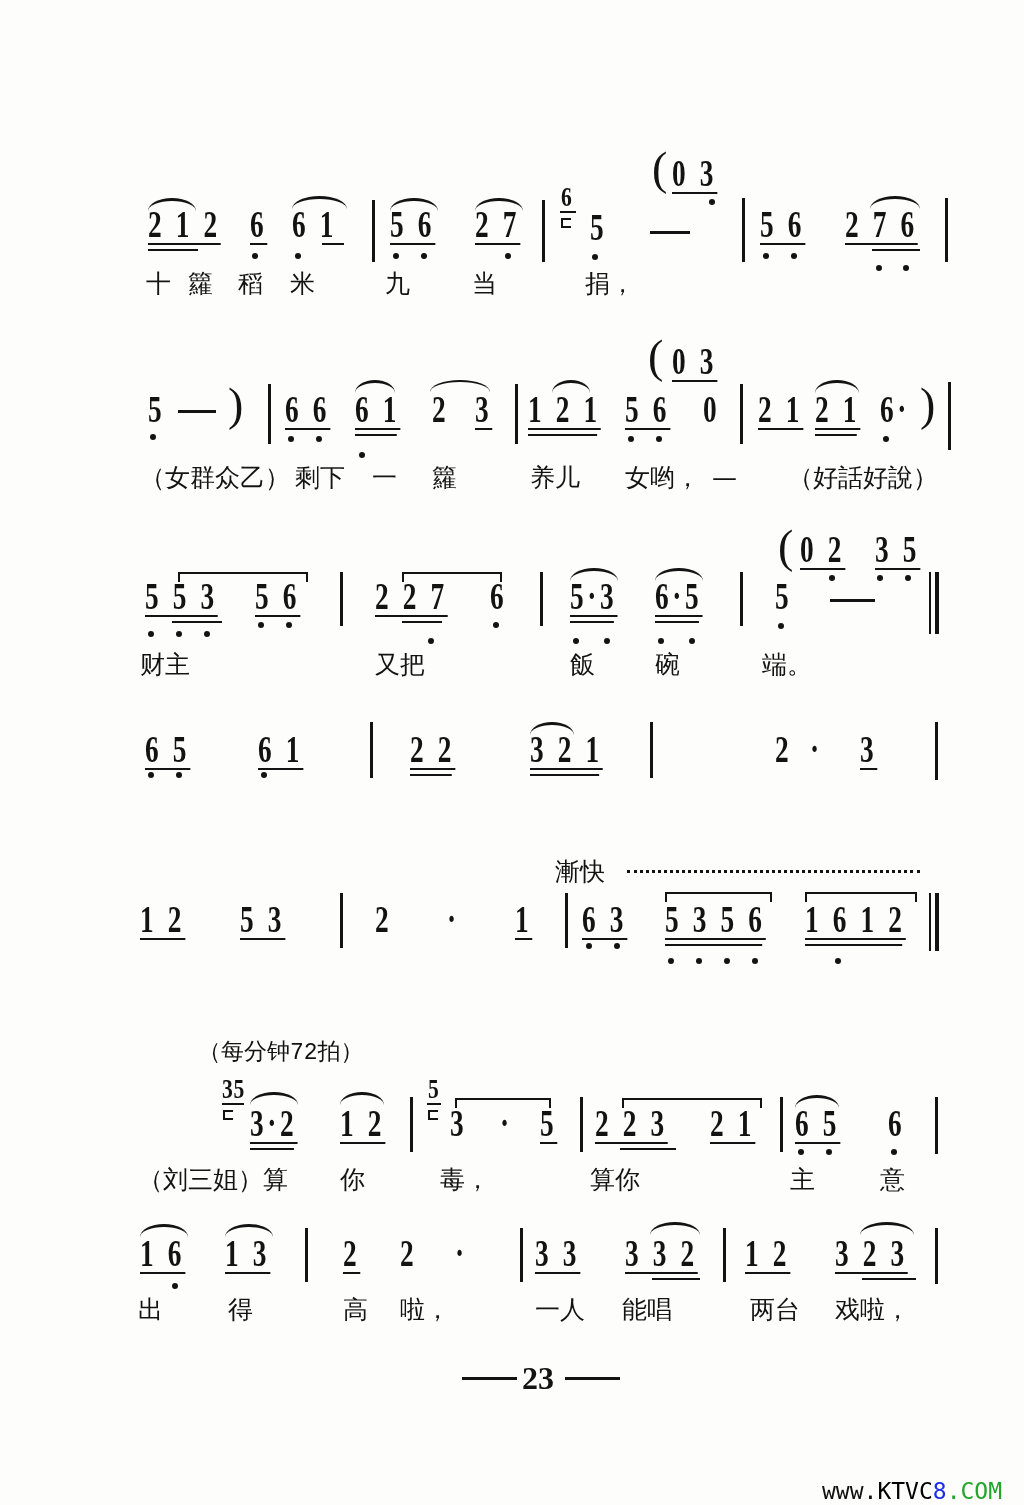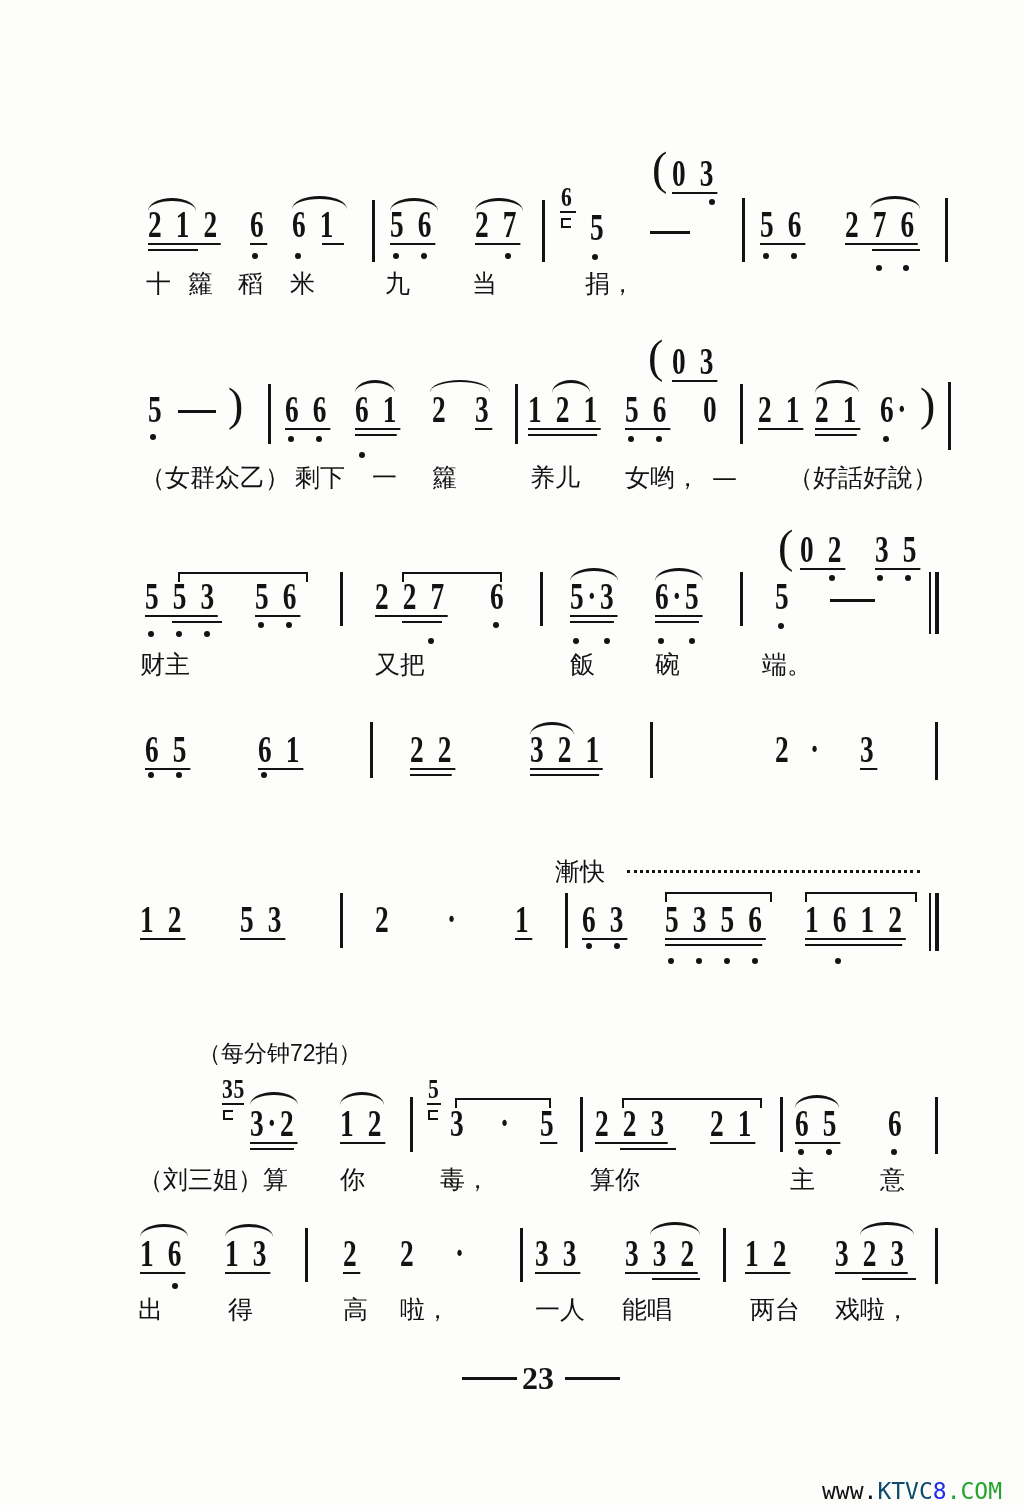--- a/index.html
+++ b/index.html
@@ -12,21 +12,21 @@
 .hook{position:absolute;width:8px;height:6px;border:2px solid #131313;border-right:none;}
 .p{position:absolute;font-family:"Liberation Serif",serif;font-size:46px;line-height:46px;}
 .d{position:absolute;width:6px;height:6px;border-radius:50%;background:#131313;}
 .bar{position:absolute;width:3px;background:#131313;}
 .ln{position:absolute;height:2px;background:#131313;}
 .dash{position:absolute;height:3px;background:#131313;}
 .sl{position:absolute;height:10px;border-top:3px solid #131313;border-radius:50% 50% 0 0/100% 100% 0 0;}
 .br{position:absolute;height:8px;border:2px solid #131313;border-bottom:none;}
 .ly{position:absolute;font-family:"DejaVu Sans",sans-serif;font-size:25px;line-height:28px;white-space:pre;}
 .sp{position:absolute;font-family:"DejaVu Sans",sans-serif;font-size:25px;line-height:28px;white-space:pre;}
-.tempo{position:absolute;font-family:Liberation Sans, sans-serif;font-size:23px;line-height:26px;white-space:pre;}
+.tempo{position:absolute;font-family:Liberation Mono, monospace;font-size:23px;line-height:26px;white-space:pre;}
 .dotline{position:absolute;height:0;border-bottom:3px dotted #131313;}
 .pgnum{position:absolute;font-family:"Liberation Serif",serif;font-weight:bold;font-size:32px;line-height:32px;}
 .wm{position:absolute;font-family:"DejaVu Sans Mono",monospace;font-size:23px;line-height:26px;letter-spacing:0px;white-space:pre;}
 </style>
 </head>
 <body>
 
 <div class="sys">
   <span class="p" style="left:652px;top:146px">(</span>
   <span class="n u1" style="left:672px;top:154px">0 3</span>
@@ -349,14 +349,14 @@
   <span class="ly" style="left:622px;top:1296px">能唱</span>
   <span class="ly" style="left:750px;top:1296px">两台</span>
   <span class="ly" style="left:835px;top:1296px">戏啦，</span>
 </div>
 
 <div class="sys">
   <span class="dash" style="left:462px;top:1377px;width:55px"></span>
   <span class="pgnum" style="left:522px;top:1362px">23</span>
   <span class="dash" style="left:565px;top:1377px;width:55px"></span>
 
-  <div class="wm" style="left:822px;top:1478px"><span style="color:#111111">www.</span><span style="color:#0c4a6e">KTVC</span><span style="color:#1c2de8">8</span><span style="color:#22a52a">.COM</span></div>
+  <div class="wm" style="left:822px;top:1478px"><span style="color:#111111">www.</span><span style="color:#000000">KTVC</span><span style="color:#1c2de8">8</span><span style="color:#22a52a">.COM</span></div>
 </div>
 
 </body></html>

